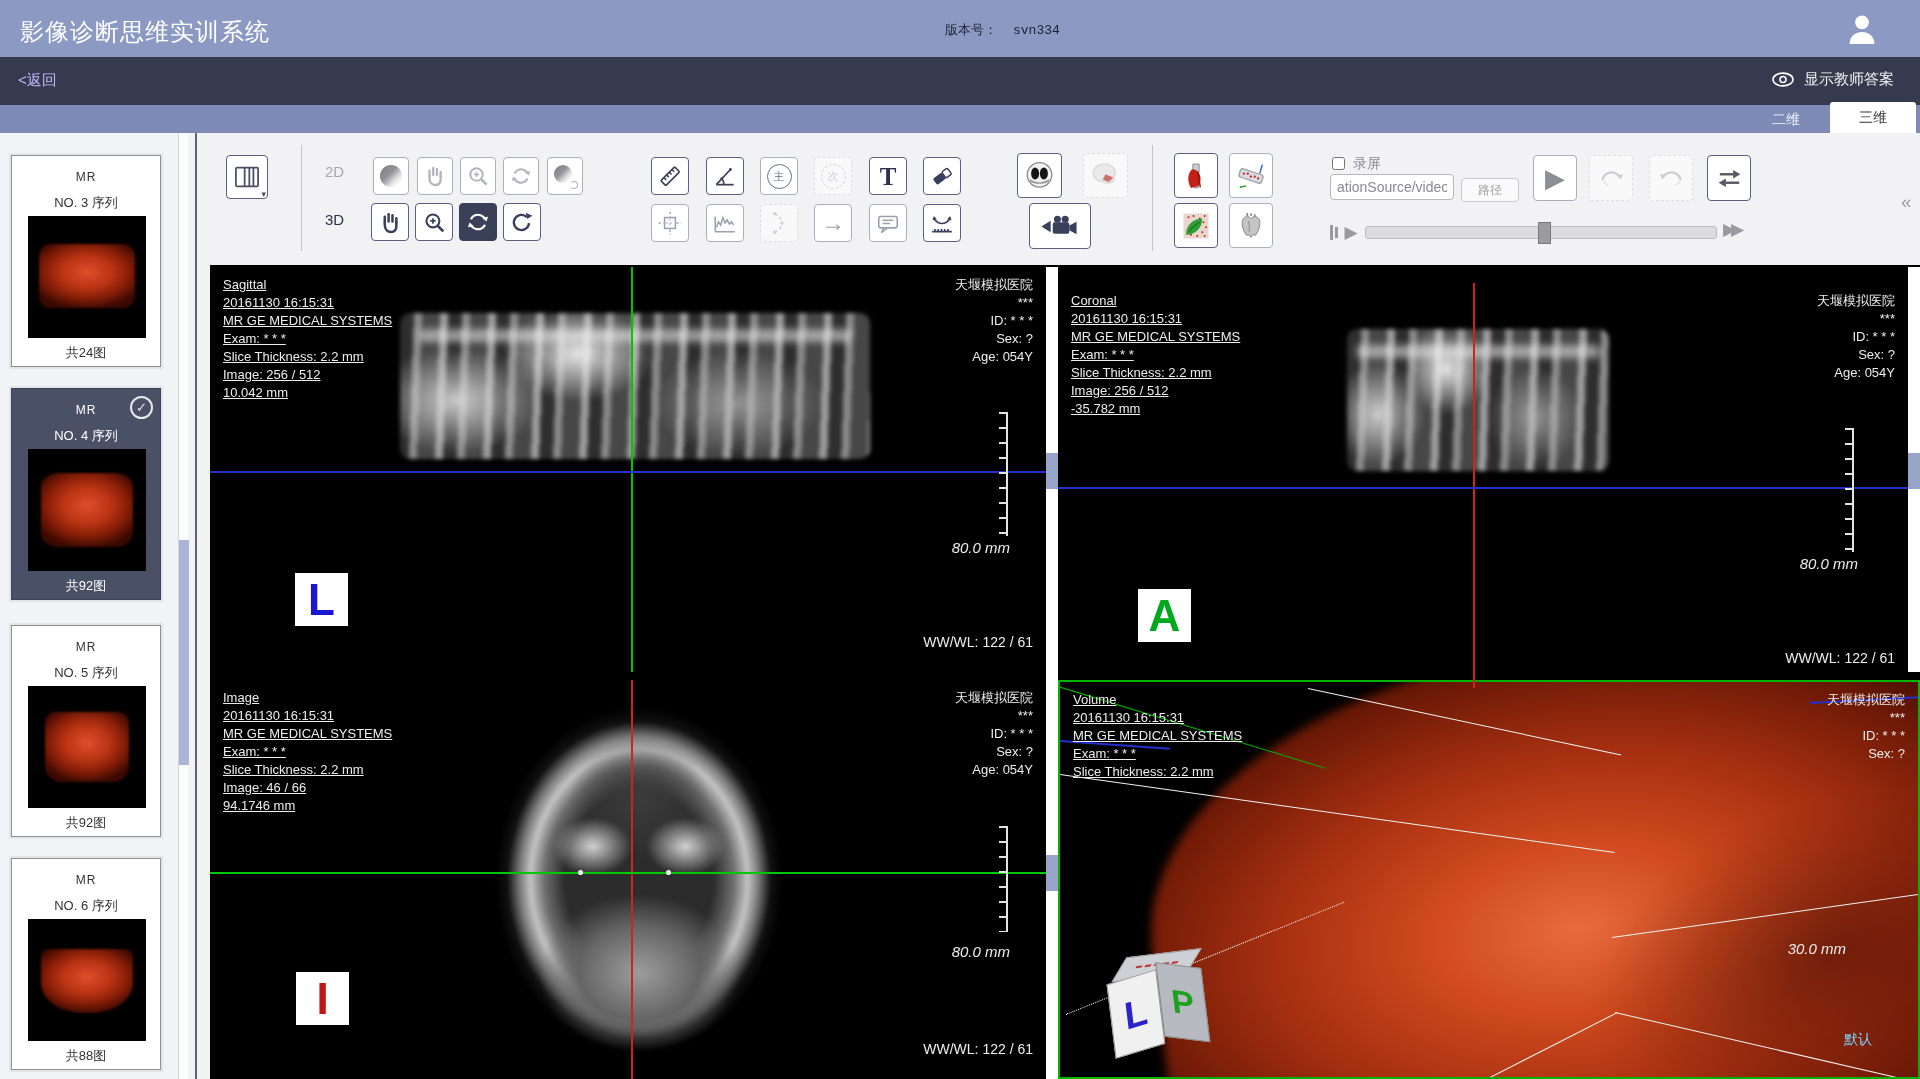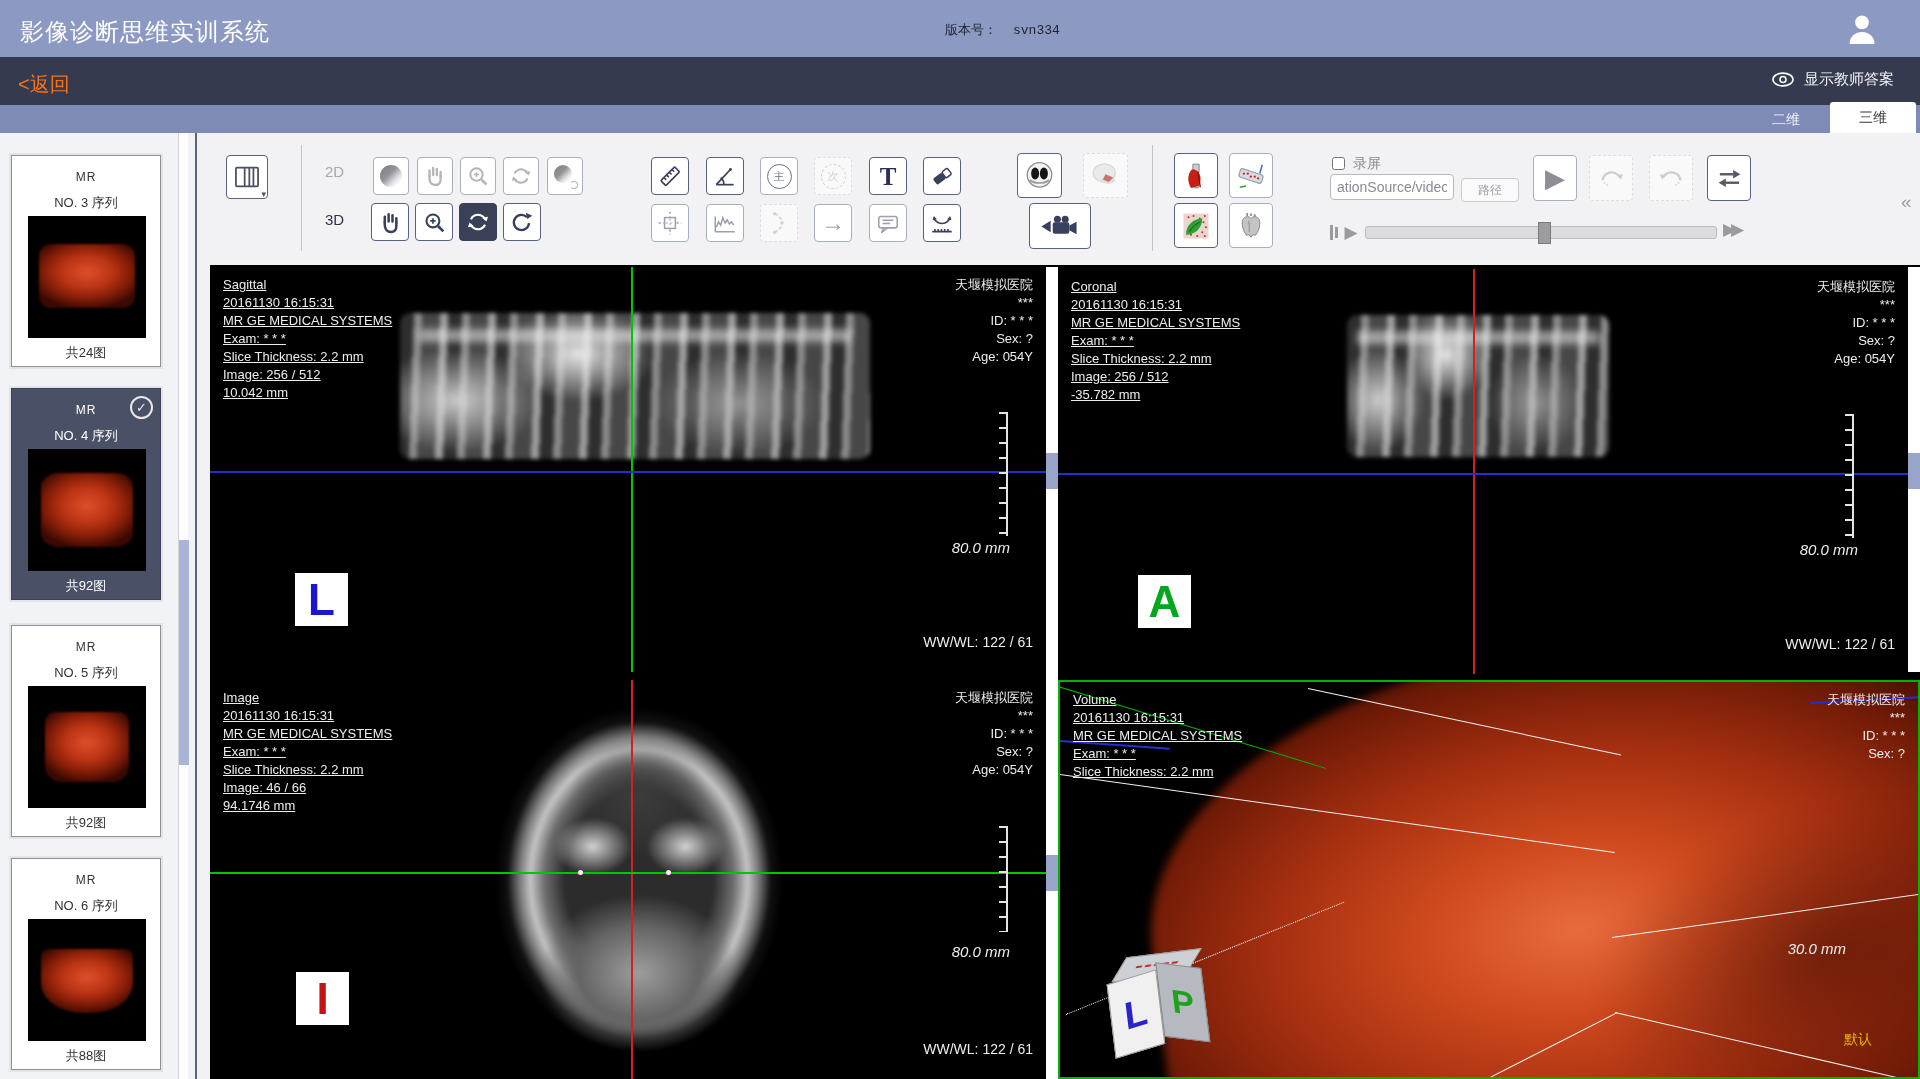--- a/index.html
+++ b/index.html
@@ -9,21 +9,21 @@
 
 .app-header {position:absolute; left:0; top:0; width:1920px; height:57px; background:#8c99c3;}
 .app-title {position:absolute; left:20px; top:16px; font-size:24px; color:#fff; letter-spacing:1px;}
 .version-wrap {position:absolute; left:945px; top:21px; display:flex; gap:16px; align-items:center;}
 .version-label {font-size:13px; color:#1e2130;}
 .version-value {font-size:13px; color:#1e2130; font-family:"Liberation Mono","DejaVu Sans Mono",monospace;}
 .user-btn {position:absolute; right:38px; top:9px; width:40px; height:40px; cursor:pointer;}
 
 
 .nav-bar {position:absolute; left:0; top:57px; width:1920px; height:48px; background:#363a4f;}
-.back-btn {position:absolute; left:18px; top:14px; font-size:20px; color:#f97316; cursor:pointer;}
+.back-btn {position:absolute; left:18px; top:14px; font-size:15px; color:#c4b5fd; cursor:pointer;}
 .show-answer {position:absolute; right:26px; top:13px; display:flex; gap:9px; align-items:center; color:#f2f2f2; font-size:15px; cursor:pointer;}
 
 
 .tab-strip {position:absolute; left:0; top:105px; width:1920px; height:28px; background:#7e8bb6;}
 .tab {position:absolute; height:28px; line-height:28px; text-align:center; font-size:14px; cursor:pointer;}
 .tab-2d {right:94px; width:80px; color:#f2f3fa;}
 .tab-3d {right:4px; bottom:0; width:86px; height:31px; line-height:31px; background:#fff; color:#333; border-radius:3px 3px 0 0;}
 
 
 .sidebar {position:absolute; left:0; top:133px; width:197px; height:946px; background:#f2f3f6;}
@@ -100,21 +100,21 @@
    radial-gradient(30% 22% at 50% 28%, #3c3c3c 0%, rgba(0,0,0,0) 75%),
    radial-gradient(closest-side at 50% 50%, #2c2c2c 48%, #6e6e6e 61%, #c4c4c4 70%, #7a7a7a 77%, #101010 85%, #000 93%);}
 .dot {position:absolute; width:5px; height:5px; border-radius:50%; background:#fff; z-index:5;}
 .vol-blob {position:absolute; left:95px; top:-48px; width:1060px; height:612px; border-radius:46% 54% 58% 42%; transform:rotate(-7deg); filter:blur(5px); z-index:1;
   background:radial-gradient(58% 58% at 40% 46%, #e86c3e 0%, #d04a1e 24%, #a52f10 50%, #6e1a06 73%, #390b02 89%, #1e0500 100%);}
 .vol-shade {position:absolute; left:420px; top:60px; width:700px; height:420px; border-radius:50%; transform:rotate(-18deg); filter:blur(10px); background:radial-gradient(50% 50% at 50% 50%, rgba(60,10,2,.55), rgba(0,0,0,0) 70%); z-index:2;}
 .wline {position:absolute; height:0; border-top:1.5px solid #f2f2f2; transform-origin:left center; z-index:3;}
 .wline.dotted {border-top:1.6px dotted #fff;}
 .wline.green {border-top:1.6px solid #00b400;}
 .wline.blue {border-top:2px solid #2330cf;}
-.default-btn {position:absolute; right:46px; bottom:28px; font-size:14px; color:#eab308; cursor:pointer; z-index:7;}
+.default-btn {position:absolute; right:46px; bottom:28px; font-size:14px; color:#7dd3fc; cursor:pointer; z-index:7;}
 
 .cube {position:absolute; left:50px; bottom:12px; width:110px; height:112px; transform:rotate(-7deg); z-index:5; cursor:pointer;}
 .cube .ft {position:absolute; left:14px; top:0; width:76px; height:23px; background:#cdd0d4; border:1px solid #9a9a9a; transform:skewX(-38deg);}
 .cube .ft::after {content:""; position:absolute; left:16px; top:9px; width:42px; border-top:2px dashed #c03030;}
 .cube .fl {position:absolute; left:0; top:20px; width:51px; height:75px; background:#f0f0f0; border:1px solid #9a9a9a; transform:skewY(-10deg); display:flex; align-items:center; justify-content:center;}
 .cube .fr {position:absolute; left:51px; top:14px; width:45px; height:75px; background:#b6bac0; border:1px solid #888; transform:skewY(14deg); display:flex; align-items:center; justify-content:center;}
 .cube .fl span {color:#2a22cc; font-size:38px; font-weight:bold;}
 .cube .fr span {color:#1fa01f; font-size:33px; font-weight:bold;}
 svg {display:block;}
 </style>
@@ -551,21 +551,21 @@
     <div class="scale-label" style="right:36px; top:272px;">80.0 mm</div>
     <div class="letterbox" style="left:85px; top:306px; color:#1a16d6;">L</div>
     <div class="wwwl">WW/WL: 122 / 61</div>
   </div>
 
   <div class="vstrip" style="left:836px; top:2px; height:812px;">
     <div class="vstrip-thumb" style="top:186px;"></div>
     <div class="vstrip-thumb" style="top:588px;"></div>
   </div>
 
-  <div class="vp" style="left:848px; top:4px; width:850px; height:405px;">
+  <div class="vp" style="left:848px; top:18px; width:850px; height:405px;">
     <div class="mri-band" style="left:289px; top:46px; width:262px; height:142px;"></div>
     <div class="vline" style="left:415px; background:#d42020;"></div>
     <div class="hline" style="top:204px; background:#2330cf;"></div>
     <div class="info">
       <div>Coronal</div>
         <div>20161130 16:15:31</div>
       <div>MR GE MEDICAL SYSTEMS</div>
         <div>Exam: * * *</div>
       <div>Slice Thickness: 2.2  mm</div>
         <div>Image: 256 / 512</div>

